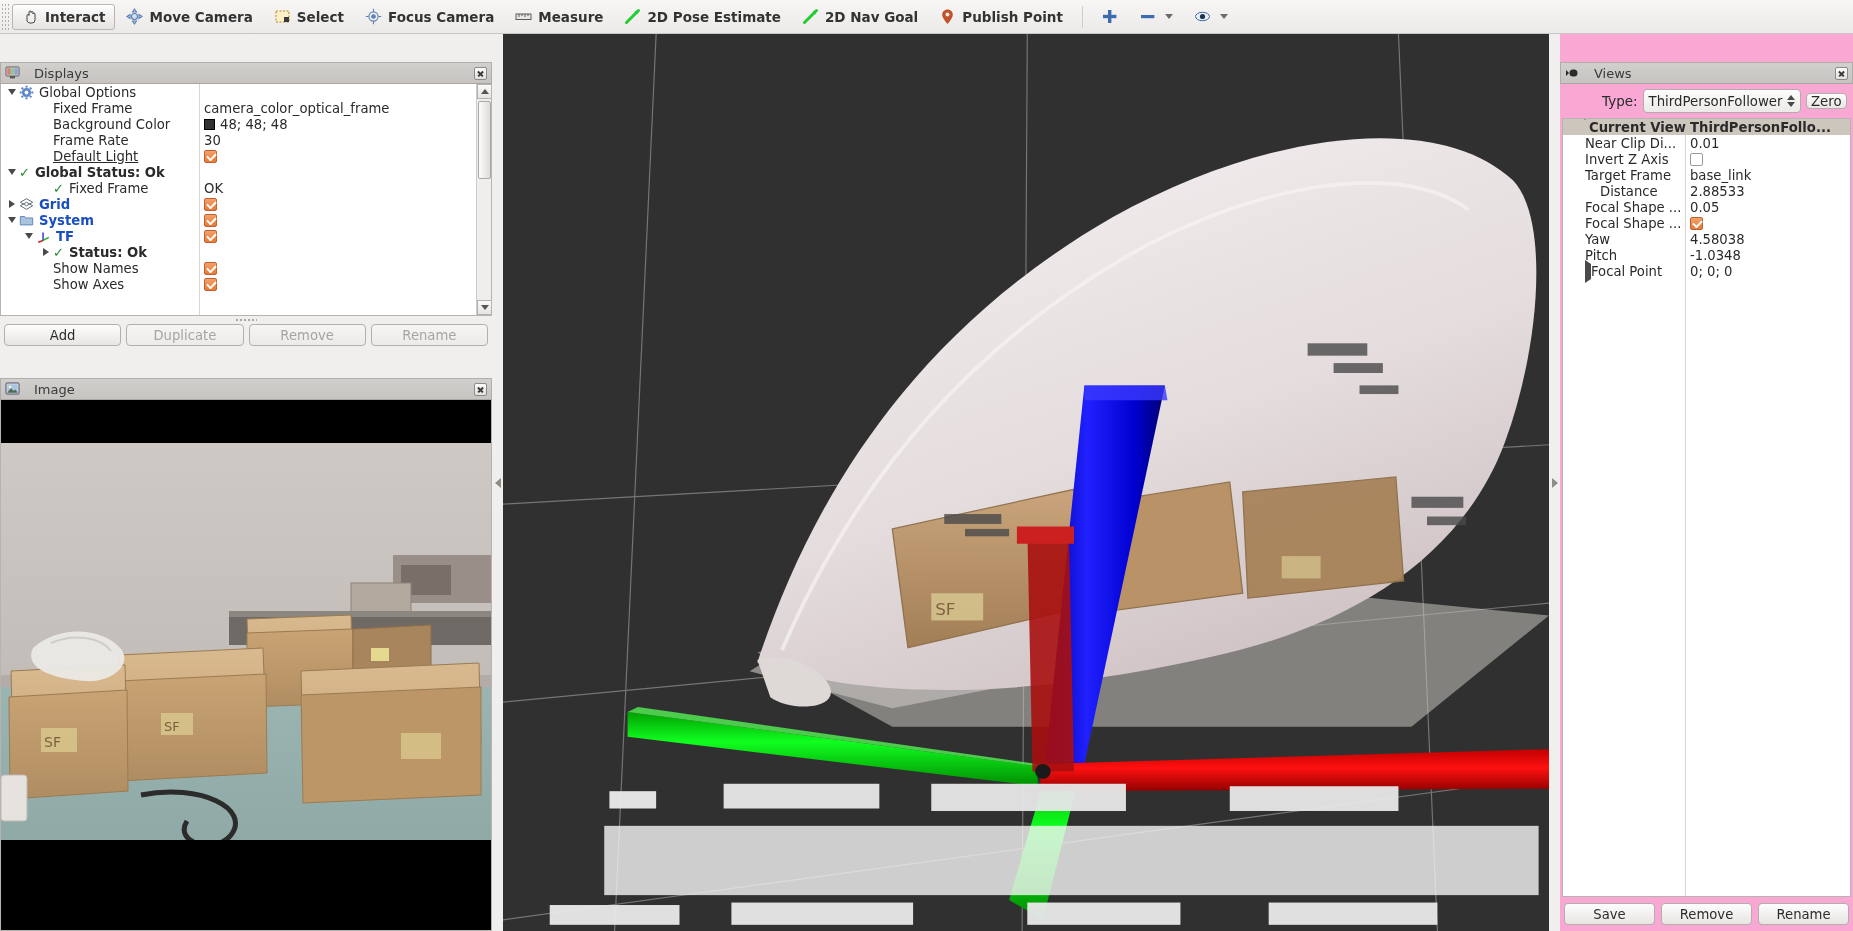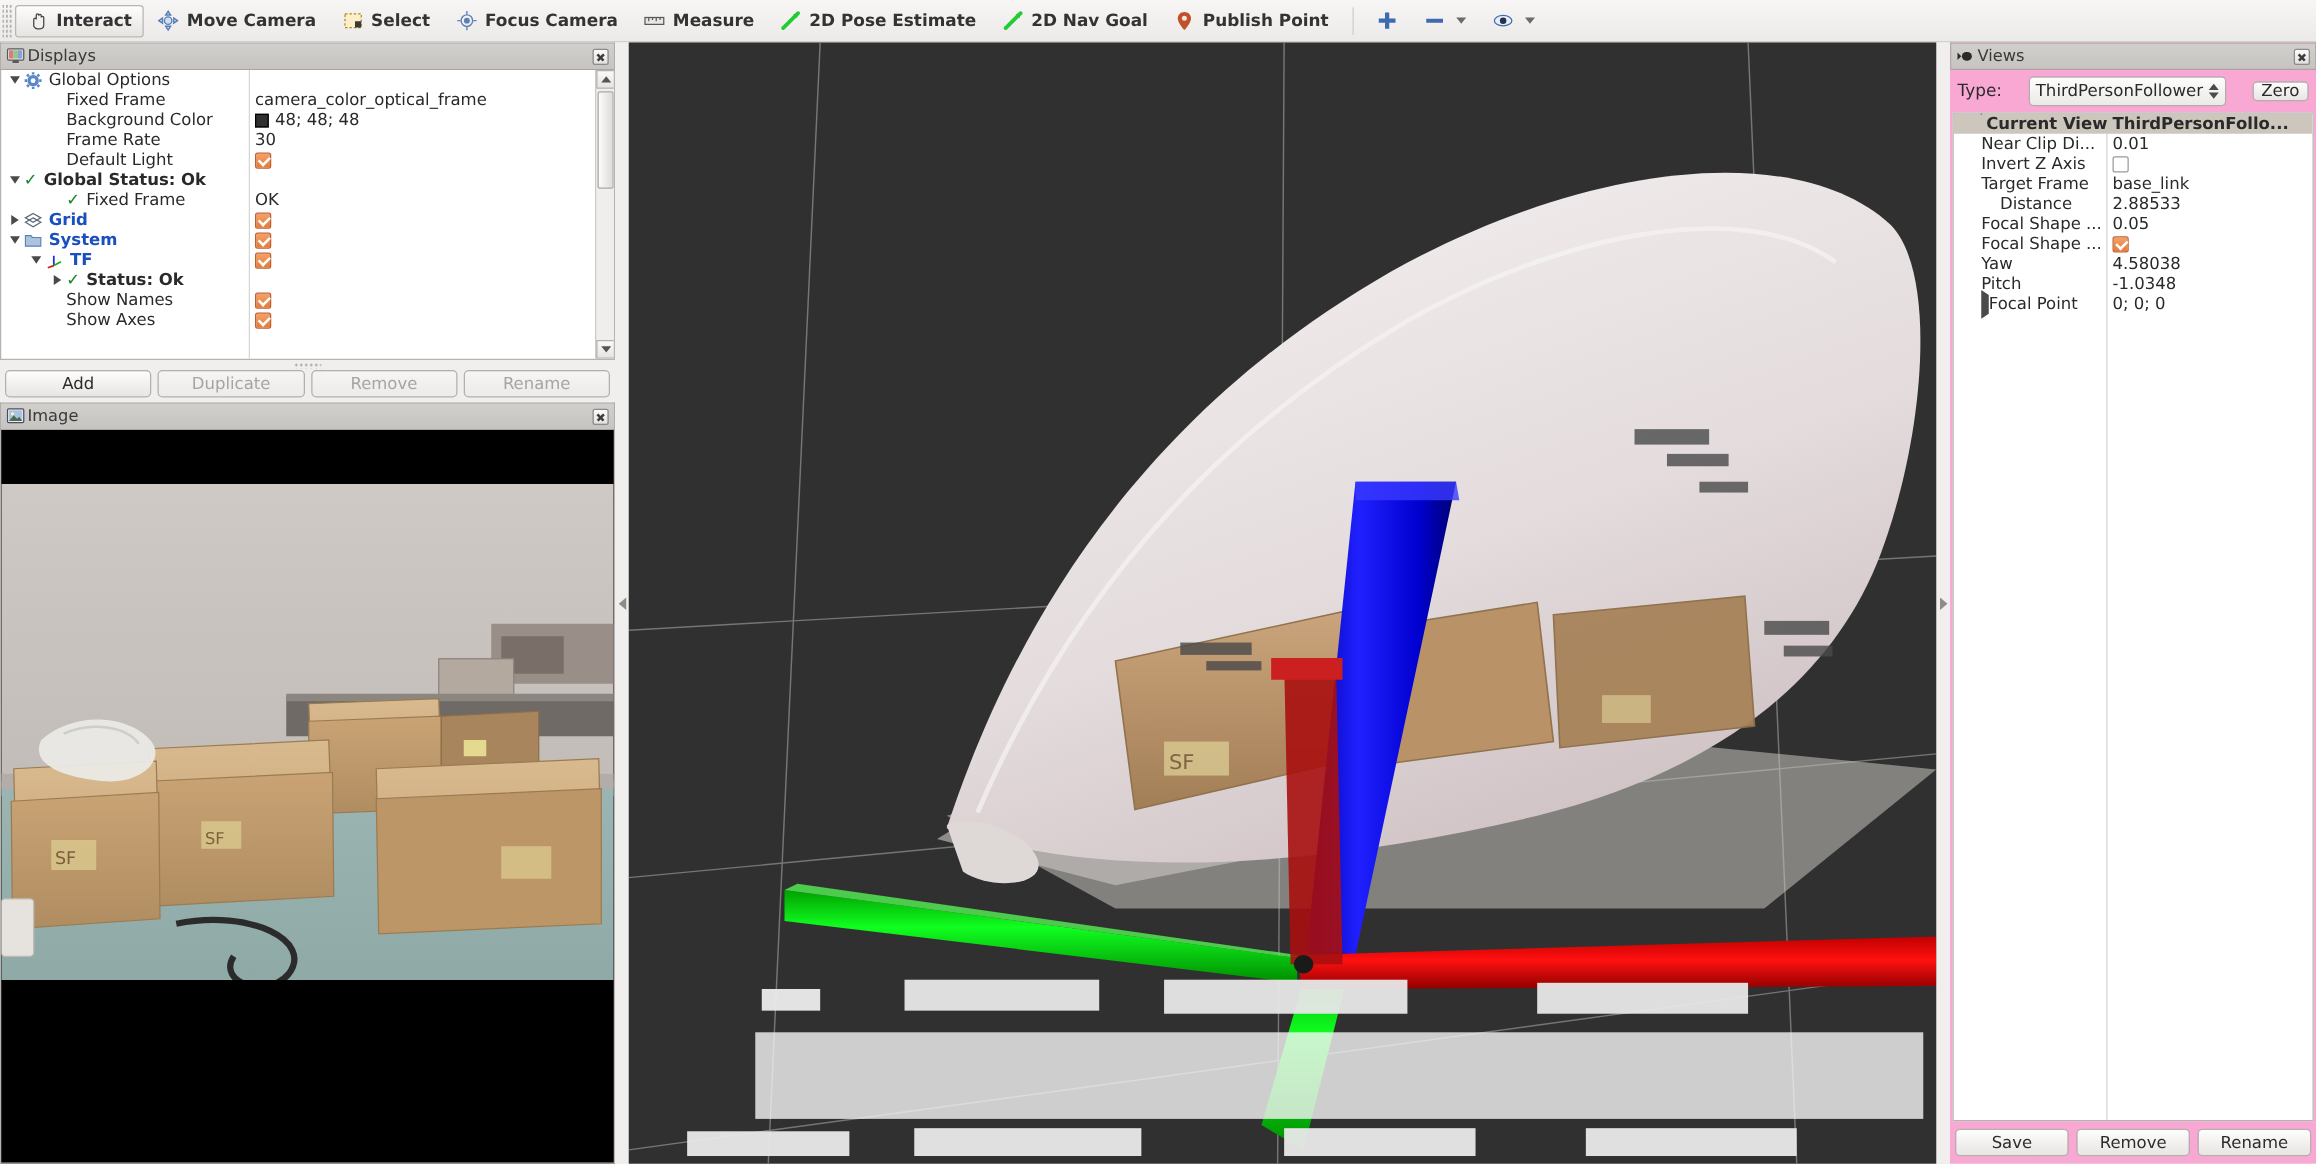--- a/index.html
+++ b/index.html
@@ -47,22 +47,22 @@
   #body { flex: 1; display: flex; min-height: 0; background: #f0efee; }
 
   
   #leftcol { width: 492px; min-width: 492px; display: flex; flex-direction: column;
              background: #f0efee; }
 
   .panel-title {
     height: 22px; min-height: 22px;
     background: linear-gradient(#d2d0cd, #c6c3c0);
     border: 1px solid #b0adaa; border-bottom: 1px solid #a9a6a3;
-    display: flex; align-items: center; padding: 0 4px; gap: 0;
-    font-size: 13px; color: #3a3a3a;
+    display: flex; align-items: center; padding: 0 4px; gap: 12px;
+    font-size: 13px; color: #3a3a3a; margin-top: 28px;
   }
   .panel-title .ptx { flex: 1; }
   .close-x {
     width: 13px; height: 13px; border: 1px solid #8d8a87; border-radius: 2px;
     background: linear-gradient(#fbfbfb, #e3e1de);
     position: relative; cursor: default;
   }
   .close-x::before, .close-x::after {
     content: ""; position: absolute; left: 2px; top: 5px; width: 7px; height: 1.6px; background: #3b3b3b;
   }
@@ -133,21 +133,21 @@
   .vsplit {
     width: 11px; background: #f0efee; display: flex; align-items: center; justify-content: center;
   }
   .vsplit .tri { width: 0; height: 0; border-top: 5px solid transparent; border-bottom: 5px solid transparent; }
   .tri-l { border-right: 6px solid #8e8b88; }
   .tri-r { border-left: 6px solid #8e8b88; }
   #render { flex: 1; position: relative; background: #303030; overflow: hidden; }
 
   
   #rightcol { width: 293px; min-width: 293px; display: flex; flex-direction: column; background: #f9a8d4; }
-  #typerow { display: flex; align-items: center; gap: 21px; padding: 5px 6px; }
+  #typerow { display: flex; align-items: center; gap: 5px; padding: 5px 6px; margin-left: 36px; }
   #typerow .lbl { font-size: 13.5px; }
   .combo {
     flex: 1; height: 24px; border: 1px solid #b0adaa; border-radius: 4px;
     background: linear-gradient(#fdfdfd,#eceae7);
     display: flex; align-items: center; padding: 0 5px; font-size: 13.3px; gap: 4px;
   }
   .combo .cv { flex: 1; }
   .spin { display: flex; flex-direction: column; gap: 2px; }
   .spin .u { width:0;height:0;border-left:4px solid transparent;border-right:4px solid transparent;border-bottom:5px solid #4a4a4a; }
   .spin .d { width:0;height:0;border-left:4px solid transparent;border-right:4px solid transparent;border-top:5px solid #4a4a4a; }
@@ -365,21 +365,21 @@
             </div>
             <div class="trow" style="padding-left: 38px;">
               <span class="tw-arrow"></span>
               <span class="tname">
                 <span>Frame Rate</span>
               </span>
               <span class="tval">
                 <span>30</span>
               </span>
             </div>
-            <div class="trow" style="padding-left: 38px;">
+            <div class="trow" style="padding-left: 38px; text-decoration: underline;">
               <span class="tw-arrow"></span>
               <span class="tname">
                 <span>Default Light</span>
               </span>
               <span class="tval">
                 <span class="chk"></span>
               </span>
             </div>
             <div class="trow" style="padding-left: 4px;">
               <span class="tw-arrow">

